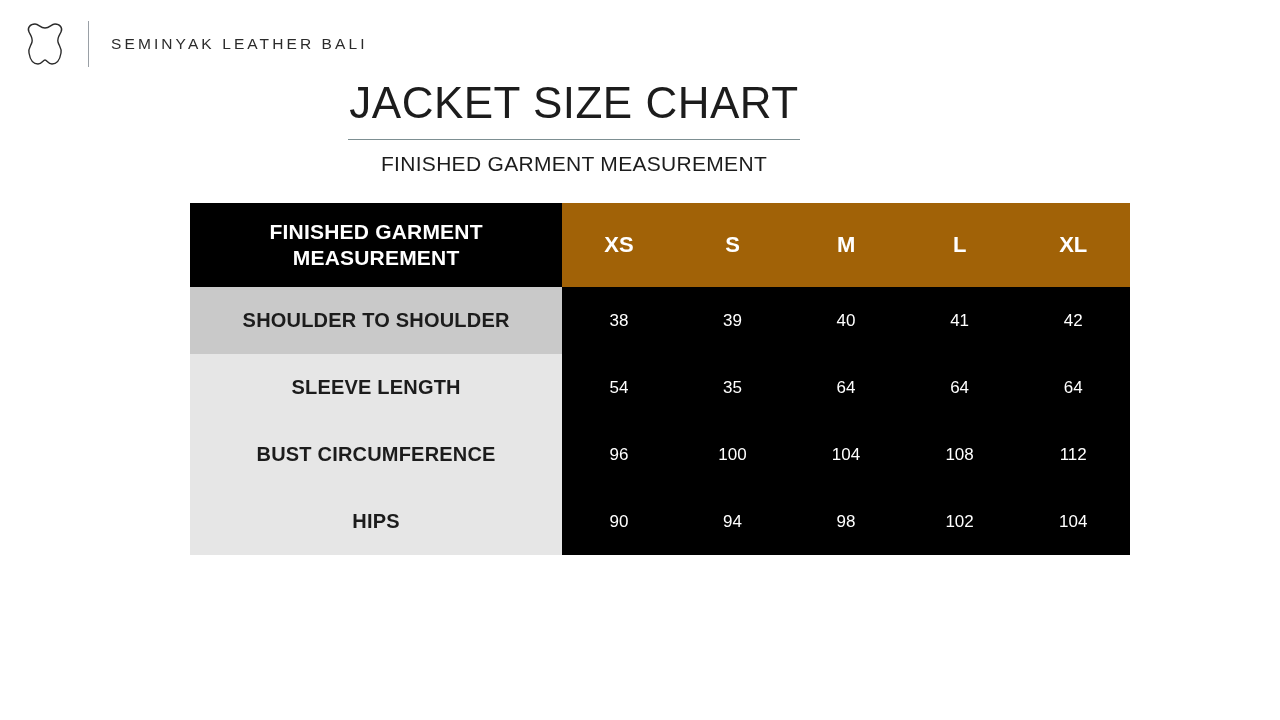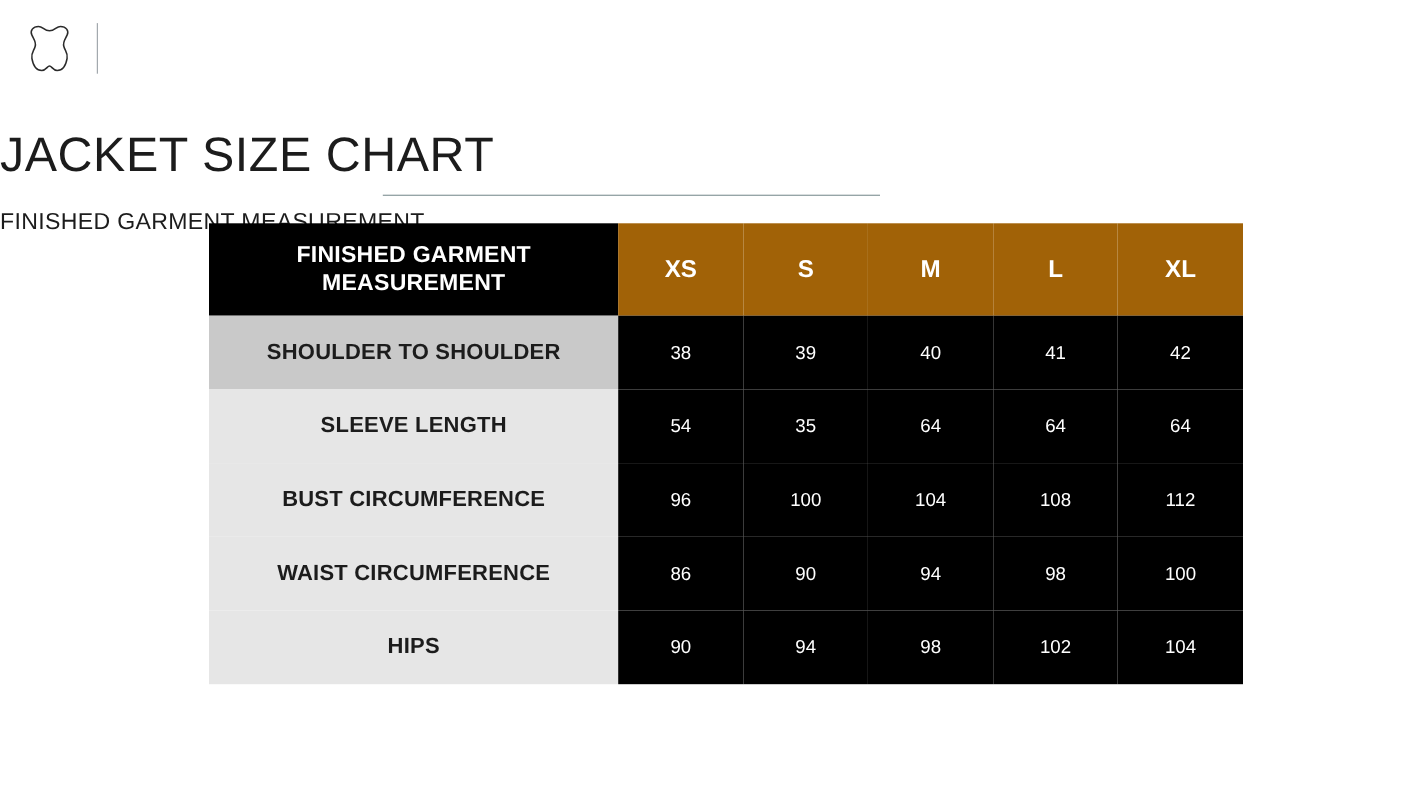--- a/index.html
+++ b/index.html
@@ -46,22 +46,21 @@
     white-space: nowrap;
     font-weight: 400;
   }
 
   
   .title-block {
     position: absolute;
     top: 78px;
     left: 0;
     width: 1148px;
-    text-align: left;
-    margin-top: 38px;
+    text-align: center;
   }
   .chart-title {
     font-size: 44px;
     font-weight: 400;
     letter-spacing: 0.5px;
     color: #1c1c1c;
     line-height: 1.15;
     margin: 0;
   }
   .title-rule {
@@ -147,20 +146,21 @@
 </head>
 <body>
 
 <div class="brand">
   <div class="brand-mark">
     <svg width="42" height="46" viewBox="0 0 42 46" fill="none" xmlns="http://www.w3.org/2000/svg">
       <path d="M11 3 C6 3 3 7 5 11 C7 15 9 17 8 21 C7 25 4 27 5 32 C6 38 9 43 14 43 C18 43 19 39 21 39 C23 39 24 43 28 43 C33 43 36 38 37 32 C38 27 35 25 34 21 C33 17 35 15 37 11 C39 7 36 3 31 3 C27 3 26 7 21 7 C16 7 15 3 11 3 Z" stroke="#2b2b2b" stroke-width="1.4" fill="none" stroke-linejoin="round"></path>
     </svg>
   </div>
   <div class="brand-divider"></div>
+  <div class="brand-name">SEMINYAK LEATHER BALI</div>
 </div>
 
 <div class="title-block">
   <div class="chart-title">JACKET SIZE CHART</div>
   <div class="title-rule"></div>
   <div class="chart-subtitle">FINISHED GARMENT MEASUREMENT</div>
 </div>
 
 <table class="size-table">
   <colgroup>
@@ -200,28 +200,20 @@
     </tr>
     <tr>
       <td class="row-label shade-light">BUST CIRCUMFERENCE</td>
       <td class="row-value">96</td>
       <td class="row-value">100</td>
       <td class="row-value">104</td>
       <td class="row-value">108</td>
       <td class="row-value">112</td>
     </tr>
     <tr>
-      <td class="row-label shade-light">WAIST CIRCUMFERENCE</td>
-      <td class="row-value">86</td>
-      <td class="row-value">90</td>
-      <td class="row-value">94</td>
-      <td class="row-value">98</td>
-      <td class="row-value">100</td>
-    </tr>
-    <tr>
       <td class="row-label shade-light">HIPS</td>
       <td class="row-value">90</td>
       <td class="row-value">94</td>
       <td class="row-value">98</td>
       <td class="row-value">102</td>
       <td class="row-value">104</td>
     </tr>
   </tbody>
 </table>
 

